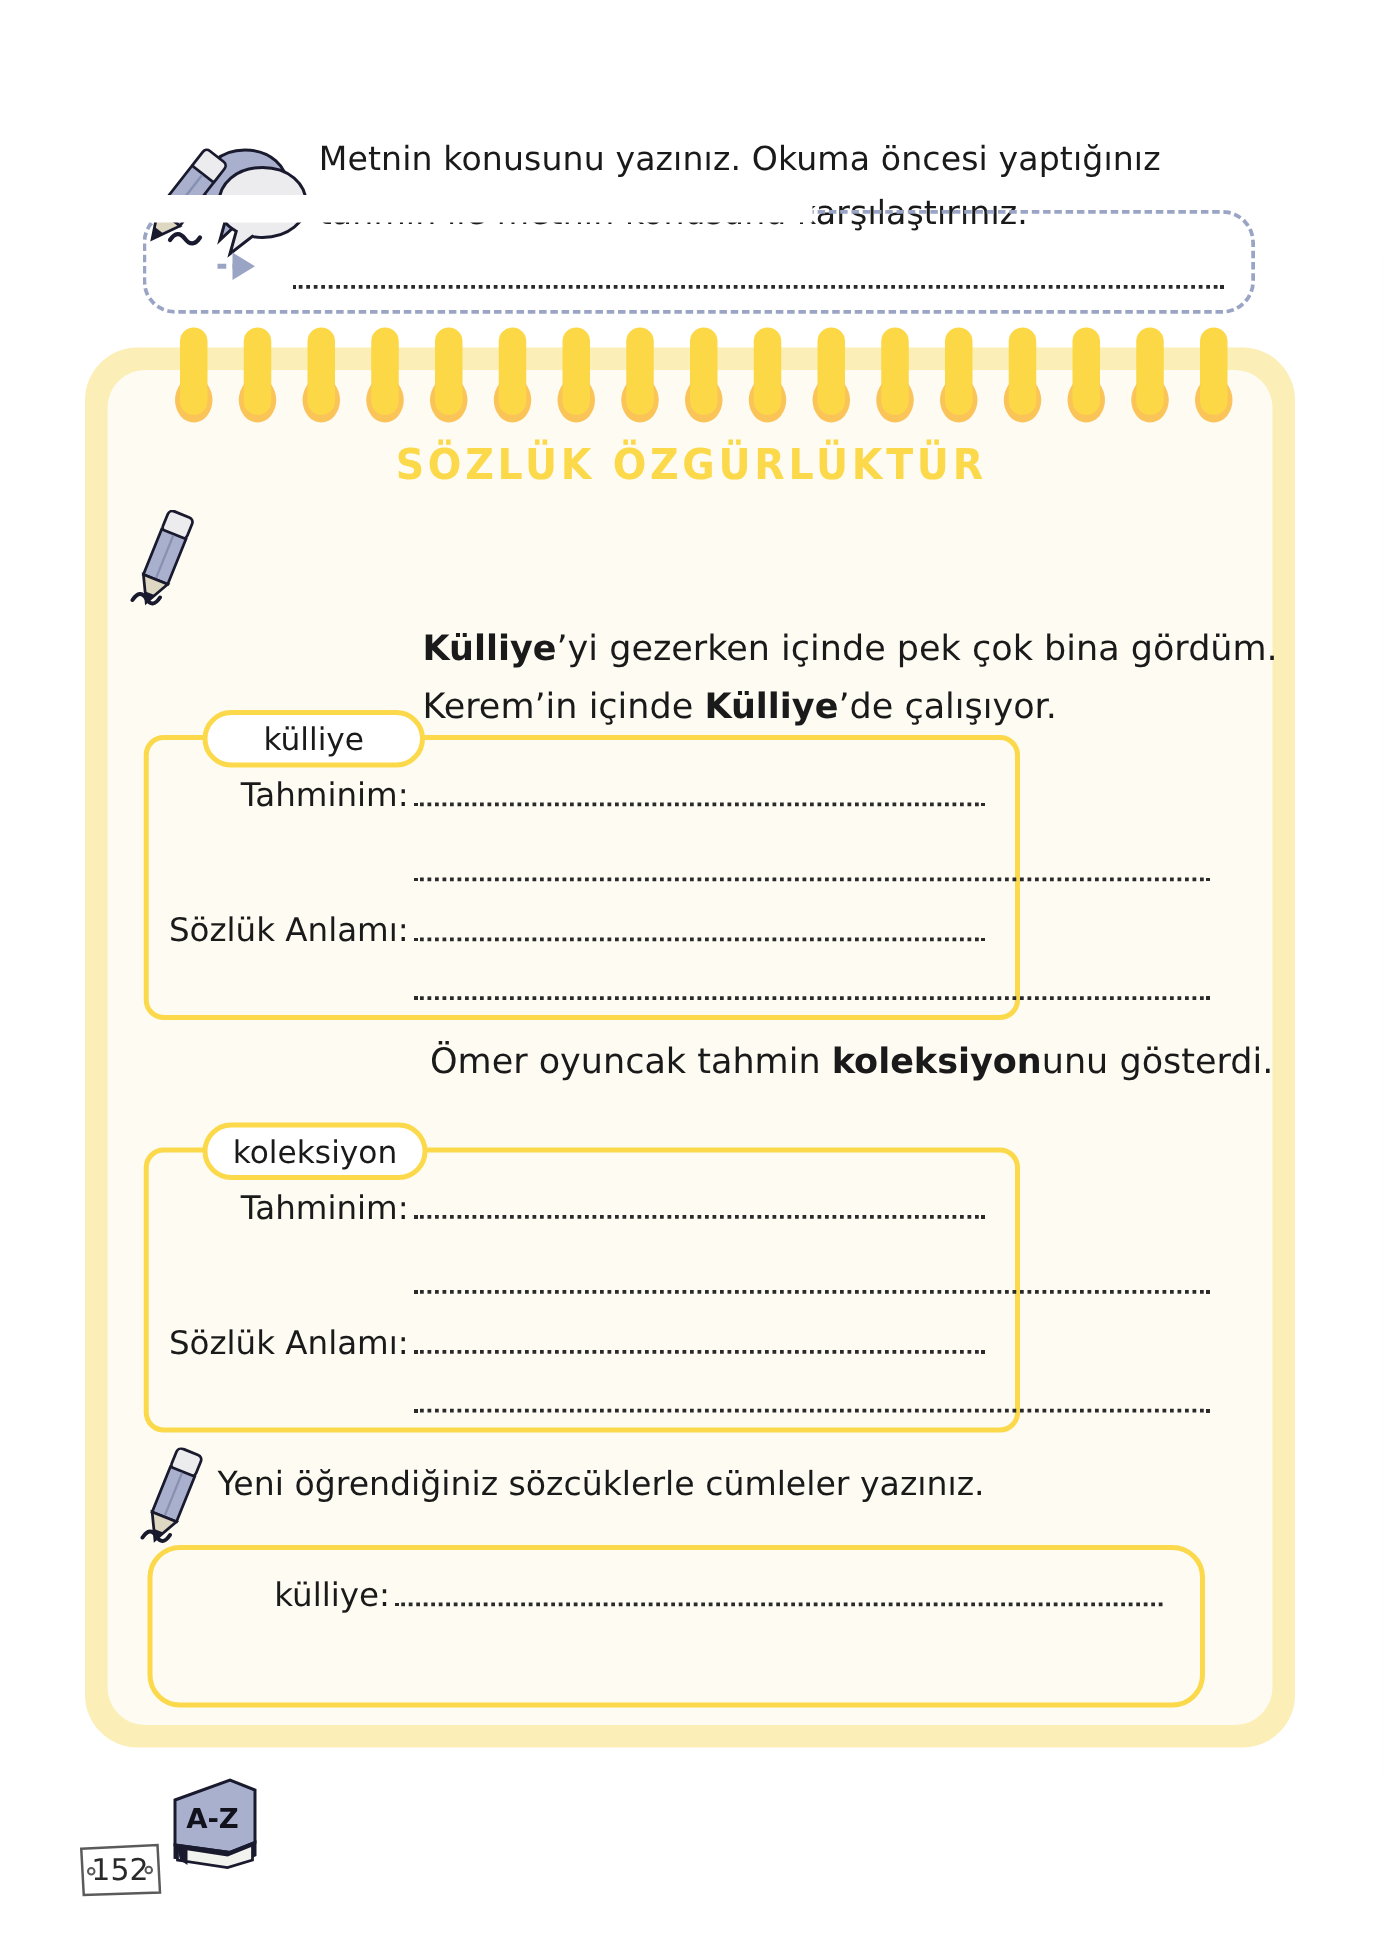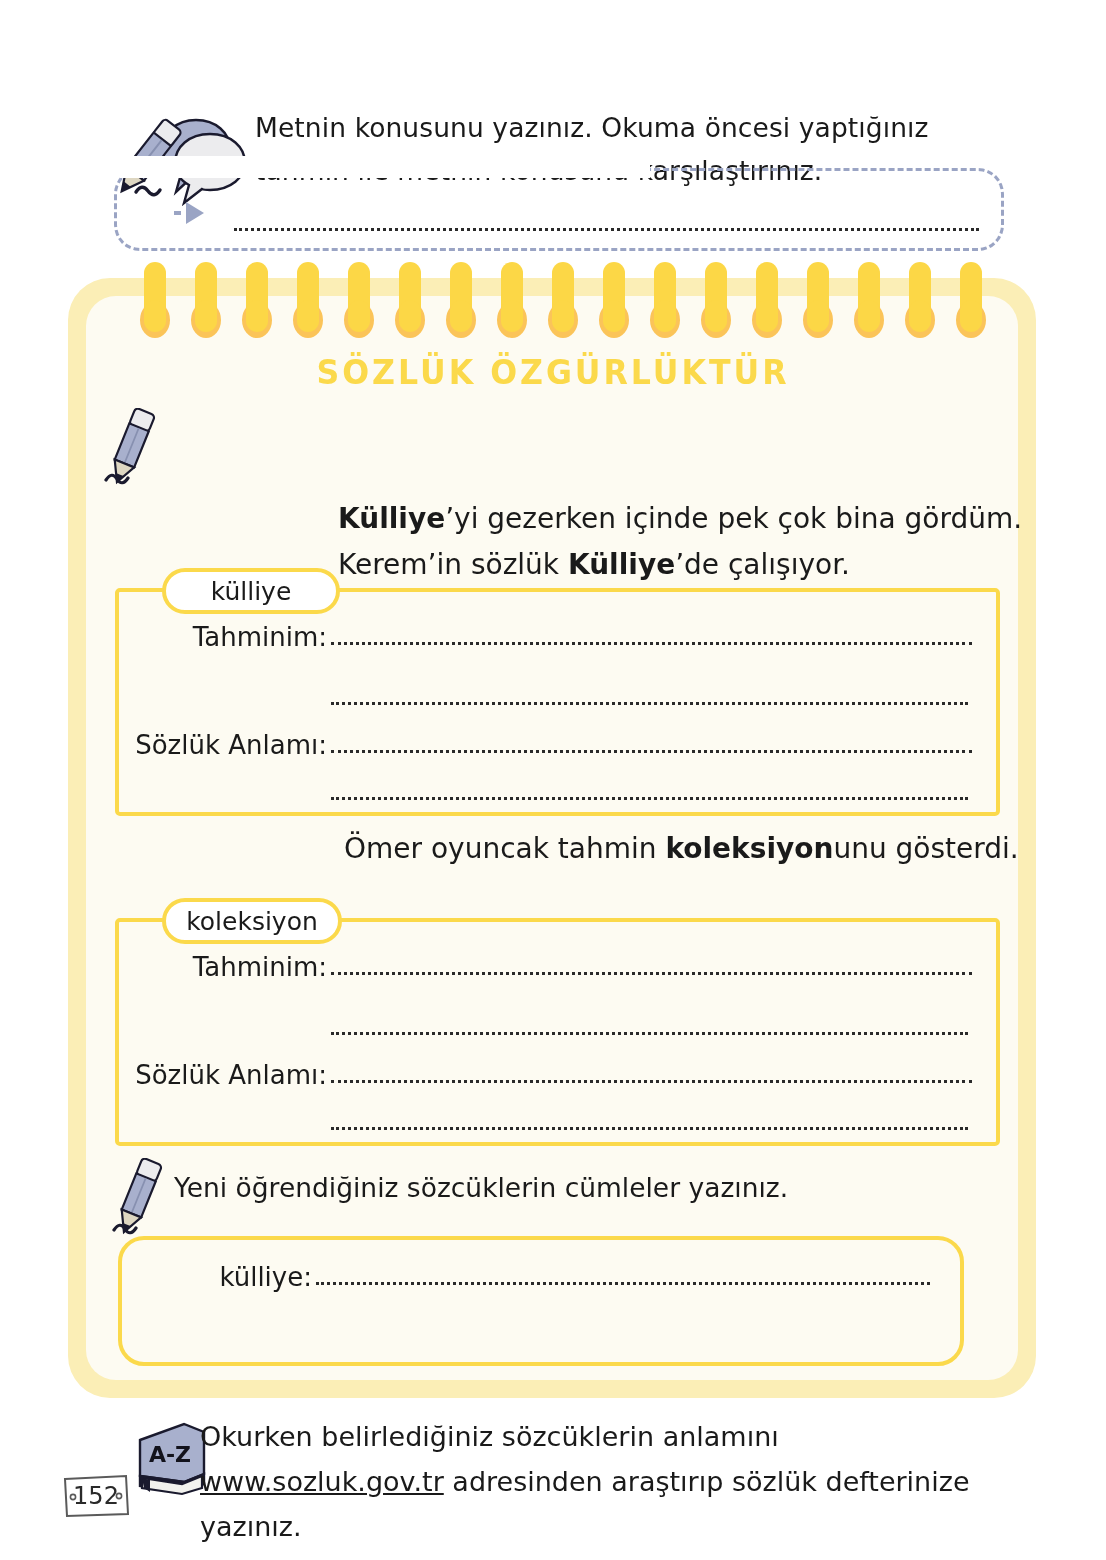--- a/index.html
+++ b/index.html
@@ -152,23 +152,23 @@
 
   .ex-kulliye-1 { left: 338px; top: 498px; }
   .ex-kulliye-2 { left: 338px; top: 544px; }
   .ex-kolek-1   { left: 344px; top: 828px; }
   .ex-kolek-2   { left: 344px; top: 874px; }
 
   
   .word-box {
     position: absolute;
     left: 115px;
-    width: 885px;
+    width: 701px;
     border: 4.5px solid #fbd94b;
-    border-radius: 5px;
+    border-radius: 16px;
     background: transparent;
   }
   .wb-kulliye { top: 588px; height: 228px; }
   .wb-kolek   { top: 918px; height: 228px; }
 
   .word-pill {
     position: absolute;
     height: 46px;
     background: #ffffff;
     border: 4.5px solid #fbd94b;
@@ -411,21 +411,21 @@
         <path d="M24 70 L33 70 L28.5 78 Z" fill="#1a1a2e"></path>
       </g>
       <path d="M2 72 q6 -9 11 -1 q5 8 11 -1" fill="none" stroke="#1a1a2e" stroke-width="3.2" stroke-linecap="round"></path>
     </svg>
   </span>
 
   <div class="example hand-font ex-kulliye-1">
     <span></span><b>Külliye</b><span>’yi gezerken içinde pek çok bina gördüm.</span>
   </div>
   <div class="example hand-font ex-kulliye-2">
-    <span>Kerem’in sözlük </span><b>Külliye</b><span>’de çalışıyor.</span>
+    <span>Kerem’in içinde </span><b>Külliye</b><span>’de çalışıyor.</span>
   </div>
 
   <div class="word-box wb-kulliye">
     <div class="row" style="left:0; top:32px; padding-right:24px;">
       <span class="row-label hand-font" style="width:208px;">Tahminim:</span>
       <span class="row-dots"></span>
     </div>
     <div class="blank-line" style="left:212px; top:110px; width:637px;"></div>
 
     <div class="row" style="left:0; top:140px; padding-right:24px;">
@@ -462,42 +462,39 @@
       <g transform="rotate(22 30 36)">
         <rect x="17" y="2" width="21" height="18" rx="4" fill="#ececee" stroke="#1a1a2e" stroke-width="2.2"></rect>
         <rect x="17" y="19" width="21" height="39" fill="#a8b0cd" stroke="#1a1a2e" stroke-width="2.2"></rect>
         <line x1="27.5" y1="20" x2="27.5" y2="57" stroke="#8790b0" stroke-width="1.8"></line>
         <path d="M17 58 L38 58 L27.5 78 Z" fill="#ded7c2" stroke="#1a1a2e" stroke-width="2.2"></path>
         <path d="M23 70 L32 70 L27.5 78 Z" fill="#1a1a2e"></path>
       </g>
       <path d="M2 72 q6 -9 11 -1 q5 8 11 -1" fill="none" stroke="#1a1a2e" stroke-width="3.2" stroke-linecap="round"></path>
     </svg>
   </span>
-  <div class="instruction-3 hand-font">Yeni öğrendiğiniz sözcüklerin cümleler yazınız.</div>
+  <div class="instruction-3 hand-font">Yeni öğrendiğiniz sözcüklerle cümleler yazınız.</div>
 
   <div class="sentence-box">
     <div class="row" style="left:0; top:24px; padding-right:30px;">
       <span class="row-label hand-font" style="width:190px;">külliye:</span>
       <span class="row-dots"></span>
     </div>
   </div>
 
   <span class="az-book-icon">
     <svg viewBox="0 0 84 80" width="84" height="80">
       <path d="M14 22 L58 6 L78 14 L78 56 L58 64 L14 58 Z" fill="#a8b0cd" stroke="#1a1a2e" stroke-width="2.4"></path>
       <path d="M14 58 L58 64 L78 56 L78 66 L58 74 L14 68 Z" fill="#1a1a2e" stroke="#1a1a2e" stroke-width="2.4"></path>
       <path d="M16 60 L56 66 L76 58 L76 70 L56 76 L16 70 Z" fill="#f2f2ee" stroke="#1a1a2e" stroke-width="2.2"></path>
       <path d="M16 60 L24 62 L24 74 L18 70 Z" fill="#1a1a2e"></path>
       <text x="44" y="44" font-family="DejaVu Sans, sans-serif" font-size="22" font-weight="bold" fill="#12121c" text-anchor="middle">A-Z</text>
     </svg>
   </span>
 
-  <div class="footer-text hand-font">
-    <span>Okurken belirlediğiniz sözcüklerin anlamını </span><span class="footer-url">www.sozluk.gov.tr</span><span> adresinden araştırıp sözlük defterinize yazınız.</span>
-  </div>
 
   <span class="page-number">
     <svg viewBox="0 0 68 44" width="68" height="44">
       <path d="M3 5 L64 2 L66 40 L5 42 Z" fill="#ffffff" stroke="#5a5a5a" stroke-width="2"></path>
       <circle cx="11" cy="23" r="2.6" fill="none" stroke="#5a5a5a" stroke-width="1.6"></circle>
       <circle cx="57" cy="22" r="2.6" fill="none" stroke="#5a5a5a" stroke-width="1.6"></circle>
     </svg>
   </span>
   <div class="page-number-text hand-font">152</div>
 

